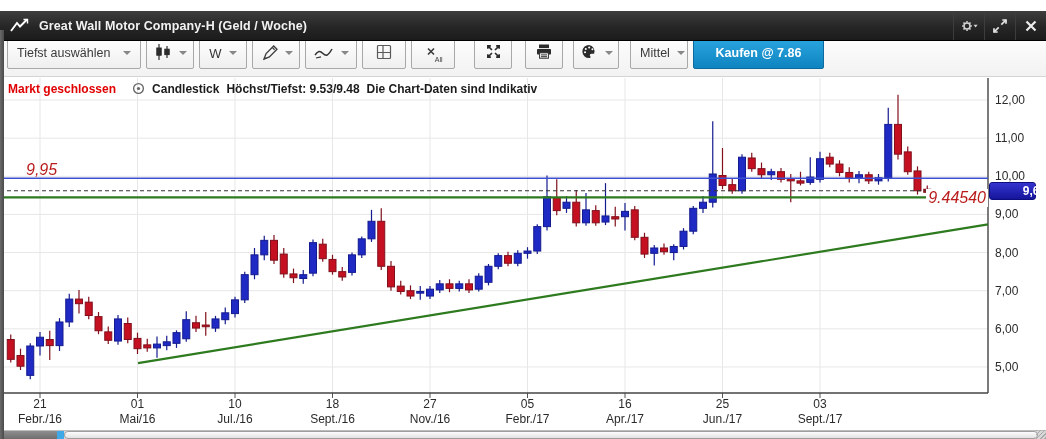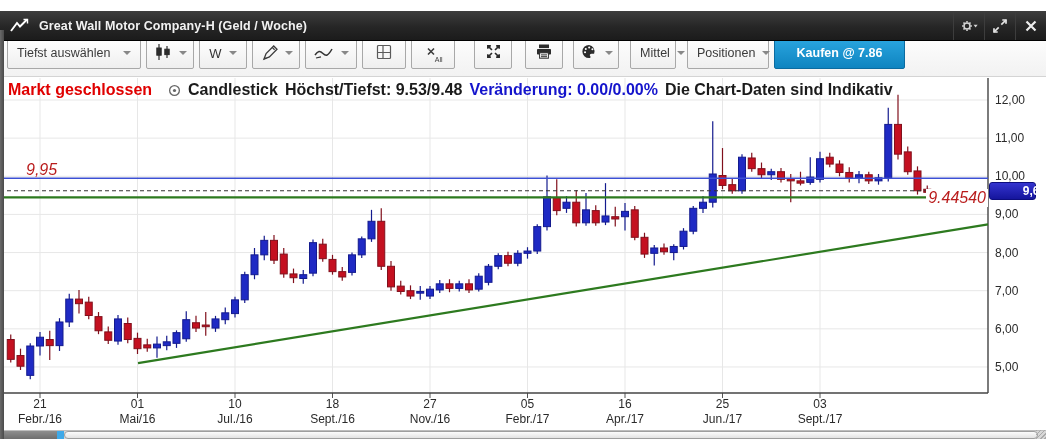--- a/index.html
+++ b/index.html
@@ -24,21 +24,21 @@
         margin-right:5px;color:#3a3a3a;font-size:12.5px;padding:0 9px;cursor:pointer;white-space:nowrap;}
   .caret{width:0;height:0;border-left:4px solid transparent;border-right:4px solid transparent;
          border-top:4.5px solid #888;margin-left:7px;flex:none;}
   .grp-gap{margin-left:14px;}
   .btn-sell{background:linear-gradient(#c21212,#920303);border:1px solid #7a0202;color:#fff;
             font-weight:bold;width:132px;margin-left:8px;}
   .btn-buy{background:linear-gradient(#2ba6e0,#0e84c0);border:1px solid #0b6ba0;color:#fff;
            font-weight:bold;width:131px;}
   
   .statusbar{position:absolute;top:81px;left:8px;z-index:4;display:flex;align-items:center;
-             font-size:16px;font-weight:bold;color:#1b1b1b;}
+             font-size:12px;font-weight:bold;color:#1b1b1b;}
   .st-market{color:#e00000;}
   .st-eye{margin-left:15px;margin-right:6px;display:flex;align-items:center;}
   .st-item{margin-right:7px;}
   .st-change{color:#1414cc;margin-right:7px;}
   
   .chart-svg{position:absolute;top:0;left:0;z-index:1;}
   .lvl-label{position:absolute;z-index:3;font-size:16px;color:#b91c1c;font-style:italic;}
   .lbl-res{left:26px;}
   .lbl-sup{right:58px;background:#fff;padding:0 2px;}
   .price-badge{position:absolute;left:989px;width:47px;height:18px;z-index:3;
@@ -431,42 +431,37 @@
     <div class="tbtn" style="width:46px;margin-left:5px;">
       <span><svg width="18" height="17" viewBox="0 0 18 18">
             <path d="M9 2 a7 7 0 1 0 0 14 c1.6 0 2.1-1.1 1.2-2.3 -0.9-1.2 0-2.4 1.6-2.4 h2.6 A7 7 0 0 0 9 2 z" fill="#2b2b2b"></path>
             <circle cx="5.6" cy="6.4" r="1.1" fill="#fff"></circle>
             <circle cx="9.2" cy="4.8" r="1.1" fill="#fff"></circle>
             <circle cx="12.6" cy="6.6" r="1.1" fill="#fff"></circle>
             <circle cx="4.8" cy="9.8" r="1.1" fill="#fff"></circle>
           </svg></span>
       <span class="caret"></span>
     </div>
-    <div class="tbtn" style="width:46px;margin-left:6px;justify-content:space-between;">
+    <div class="tbtn" style="width:58px;margin-left:6px;justify-content:space-between;">
       <span>Mittel</span>
-        <span class="caret"></span>
-    </div>
-    <div class="tbtn" style="width:82px;margin-left:6px;justify-content:space-between;">
-      <span>Positionen</span>
         <span class="caret"></span>
     </div>
     <div class="tbtn btn-buy">Kaufen @ 7.86</div>
   </div>
 
   <div class="statusbar">
     <span class="st-market">Markt geschlossen</span>
     <span class="st-eye">
       <svg width="15" height="15" viewBox="0 0 16 16">
           <circle cx="8" cy="8" r="5.2" fill="none" stroke="#666" stroke-width="1.4"></circle>
           <circle cx="8" cy="8" r="1.7" fill="#666"></circle>
         </svg>
     </span>
     <span class="st-item">Candlestick</span>
     <span class="st-item">Höchst/Tiefst: 9.53/9.48</span>
-    <span class="st-change">Veränderung: 0.00/0.00%</span>
     <span class="st-item">Die Chart-Daten sind Indikativ</span>
   </div>
 
   <div class="left-edge"></div>
   <div class="scrollbar">
     <div class="sb-dark"></div>
     <div class="sb-blue"></div>
     <div class="sb-thumb"></div>
     <div class="resize-grip"></div>
   </div>

